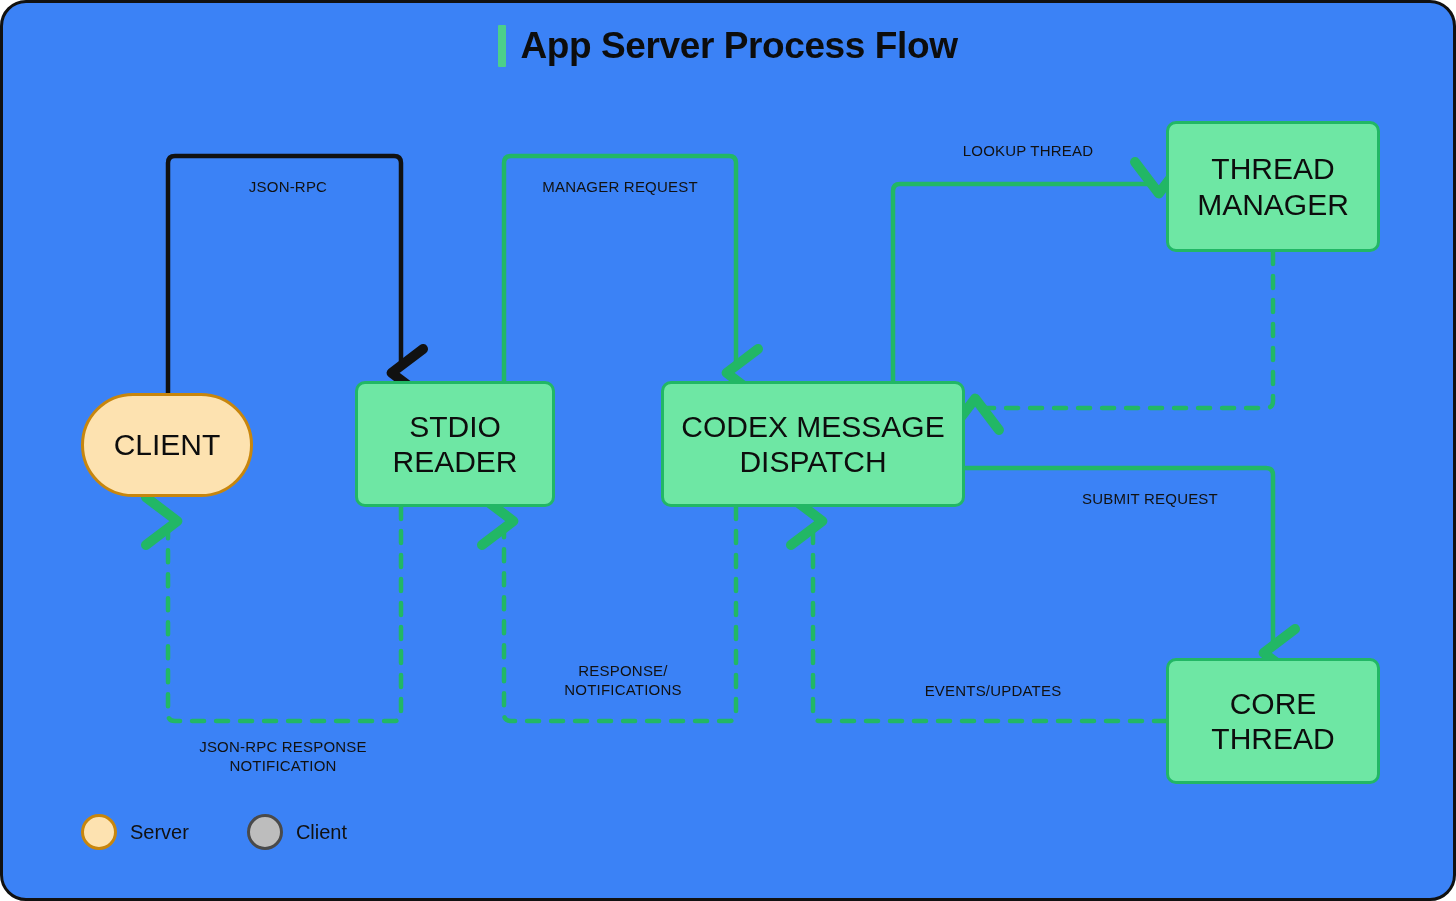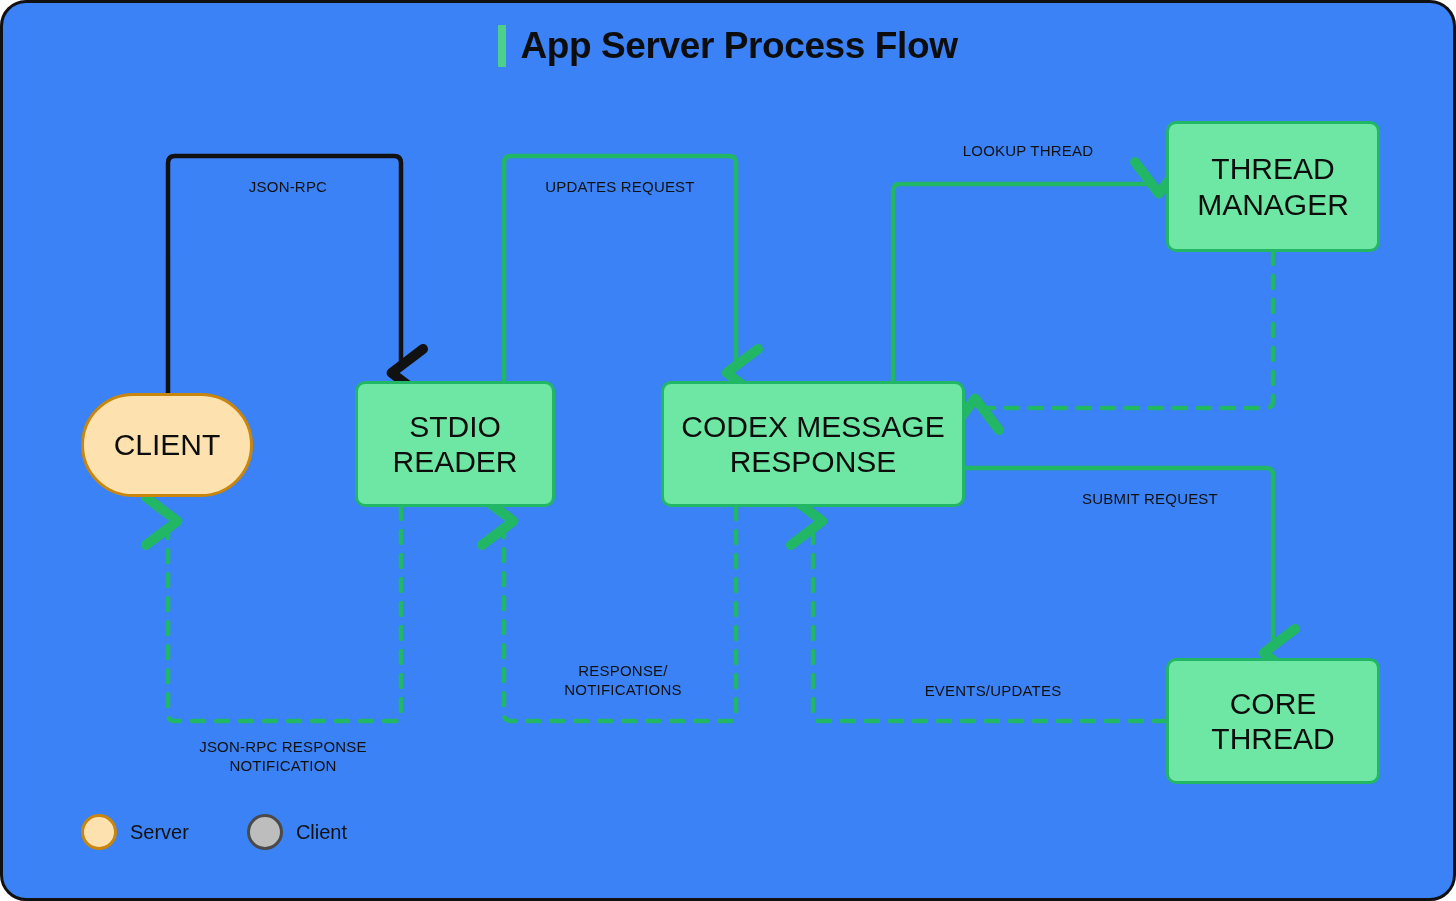--- a/index.html
+++ b/index.html
@@ -153,42 +153,42 @@
 
     <path d="M1163,718 L817,718 Q810,718 810,711 L810,524" fill="none" stroke="#22b765" stroke-width="4.5" stroke-linecap="round" stroke-dasharray="12 12" marker-end="url(#ah-green)"></path>
 
     <path d="M733,504 L733,711 Q733,718 726,718 L508,718 Q501,718 501,711 L501,524" fill="none" stroke="#22b765" stroke-width="4.5" stroke-linecap="round" stroke-dasharray="12 12" marker-end="url(#ah-green)"></path>
 
     <path d="M398,504 L398,711 Q398,718 391,718 L172,718 Q165,718 165,711 L165,524" fill="none" stroke="#22b765" stroke-width="4.5" stroke-linecap="round" stroke-dasharray="12 12" marker-end="url(#ah-green)"></path>
   </svg>
 
   <div class="edge-label" style="left:185px; top:174px; width:200px;">JSON-RPC</div>
 
-  <div class="edge-label" style="left:512px; top:174px; width:210px;">UPDATES REQUEST</div>
+  <div class="edge-label" style="left:512px; top:174px; width:210px;">MANAGER REQUEST</div>
 
   <div class="edge-label" style="left:905px; top:138px; width:240px;">LOOKUP THREAD</div>
 
 
   <div class="edge-label" style="left:1027px; top:486px; width:240px;">SUBMIT REQUEST</div>
 
   <div class="edge-label" style="left:855px; top:678px; width:270px;">EVENTS/UPDATES</div>
 
   <div class="edge-label" style="left:520px; top:658px; width:200px;">RESPONSE/
 NOTIFICATIONS</div>
 
   <div class="edge-label" style="left:170px; top:734px; width:220px;">JSON-RPC RESPONSE
 NOTIFICATION</div>
 
   <div class="node server" style="left:78px; top:390px; width:172px; height:104px;">CLIENT</div>
 
   <div class="node process" style="left:352px; top:378px; width:200px; height:126px;">STDIO
 READER</div>
 
   <div class="node process" style="left:658px; top:378px; width:304px; height:126px;">CODEX MESSAGE
-RESPONSE</div>
+DISPATCH</div>
 
   <div class="node process" style="left:1163px; top:118px; width:214px; height:131px;">THREAD
 MANAGER</div>
 
   <div class="node process" style="left:1163px; top:655px; width:214px; height:126px;">CORE
 THREAD</div>
 
   <div id="legend">
     <div class="legend-item">
       <div class="legend-swatch server"></div>

